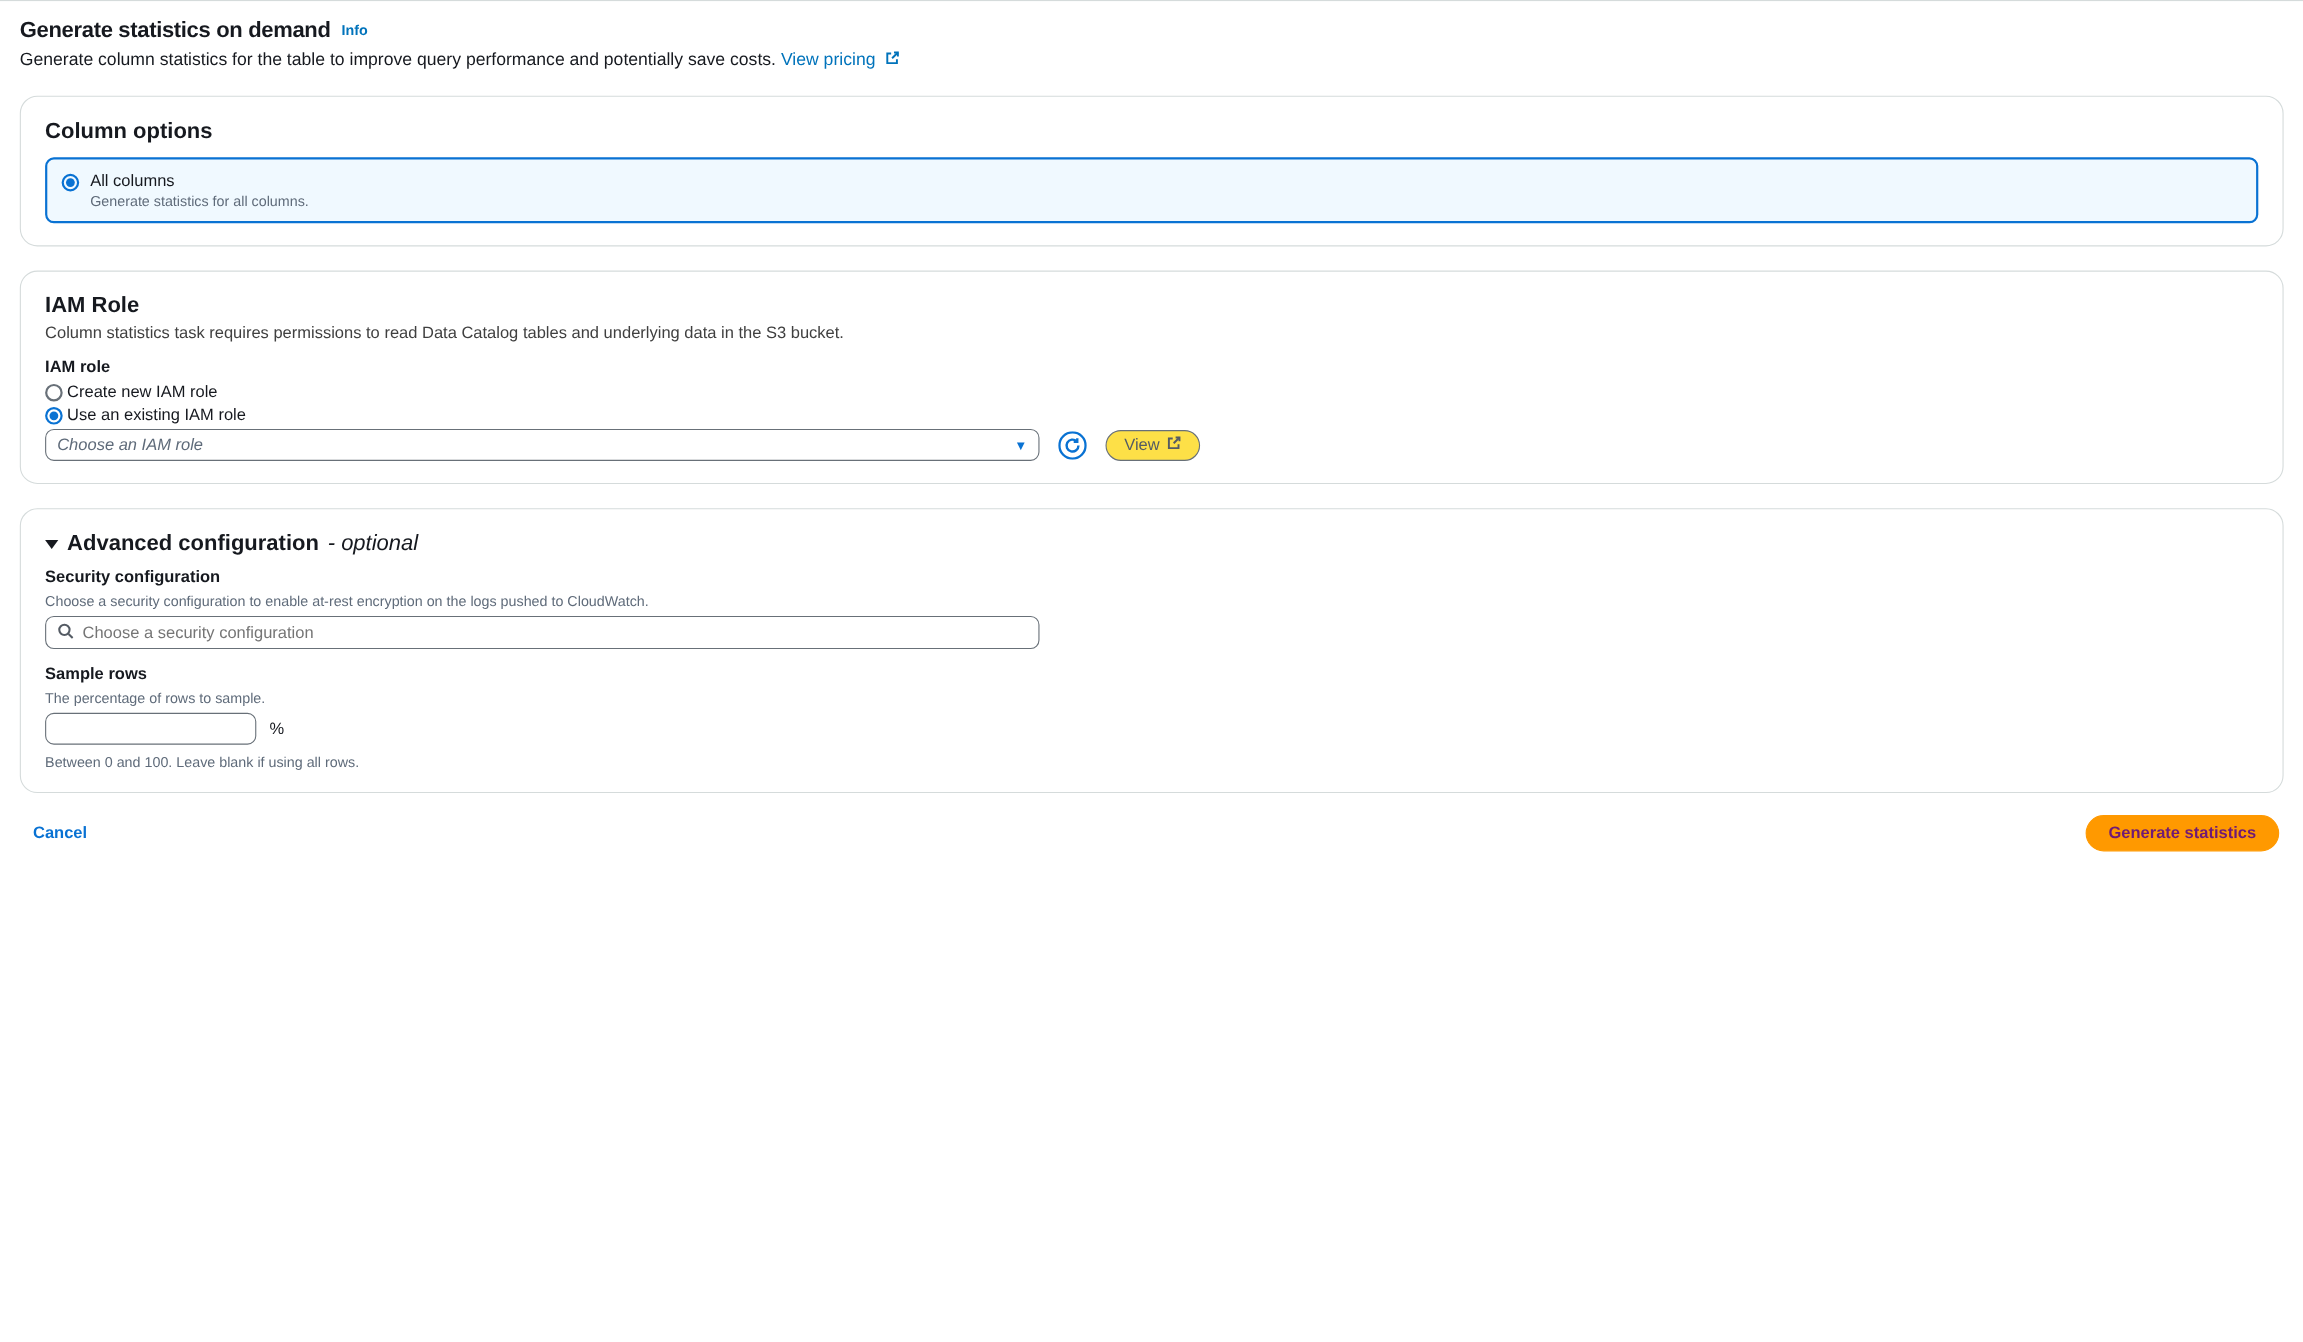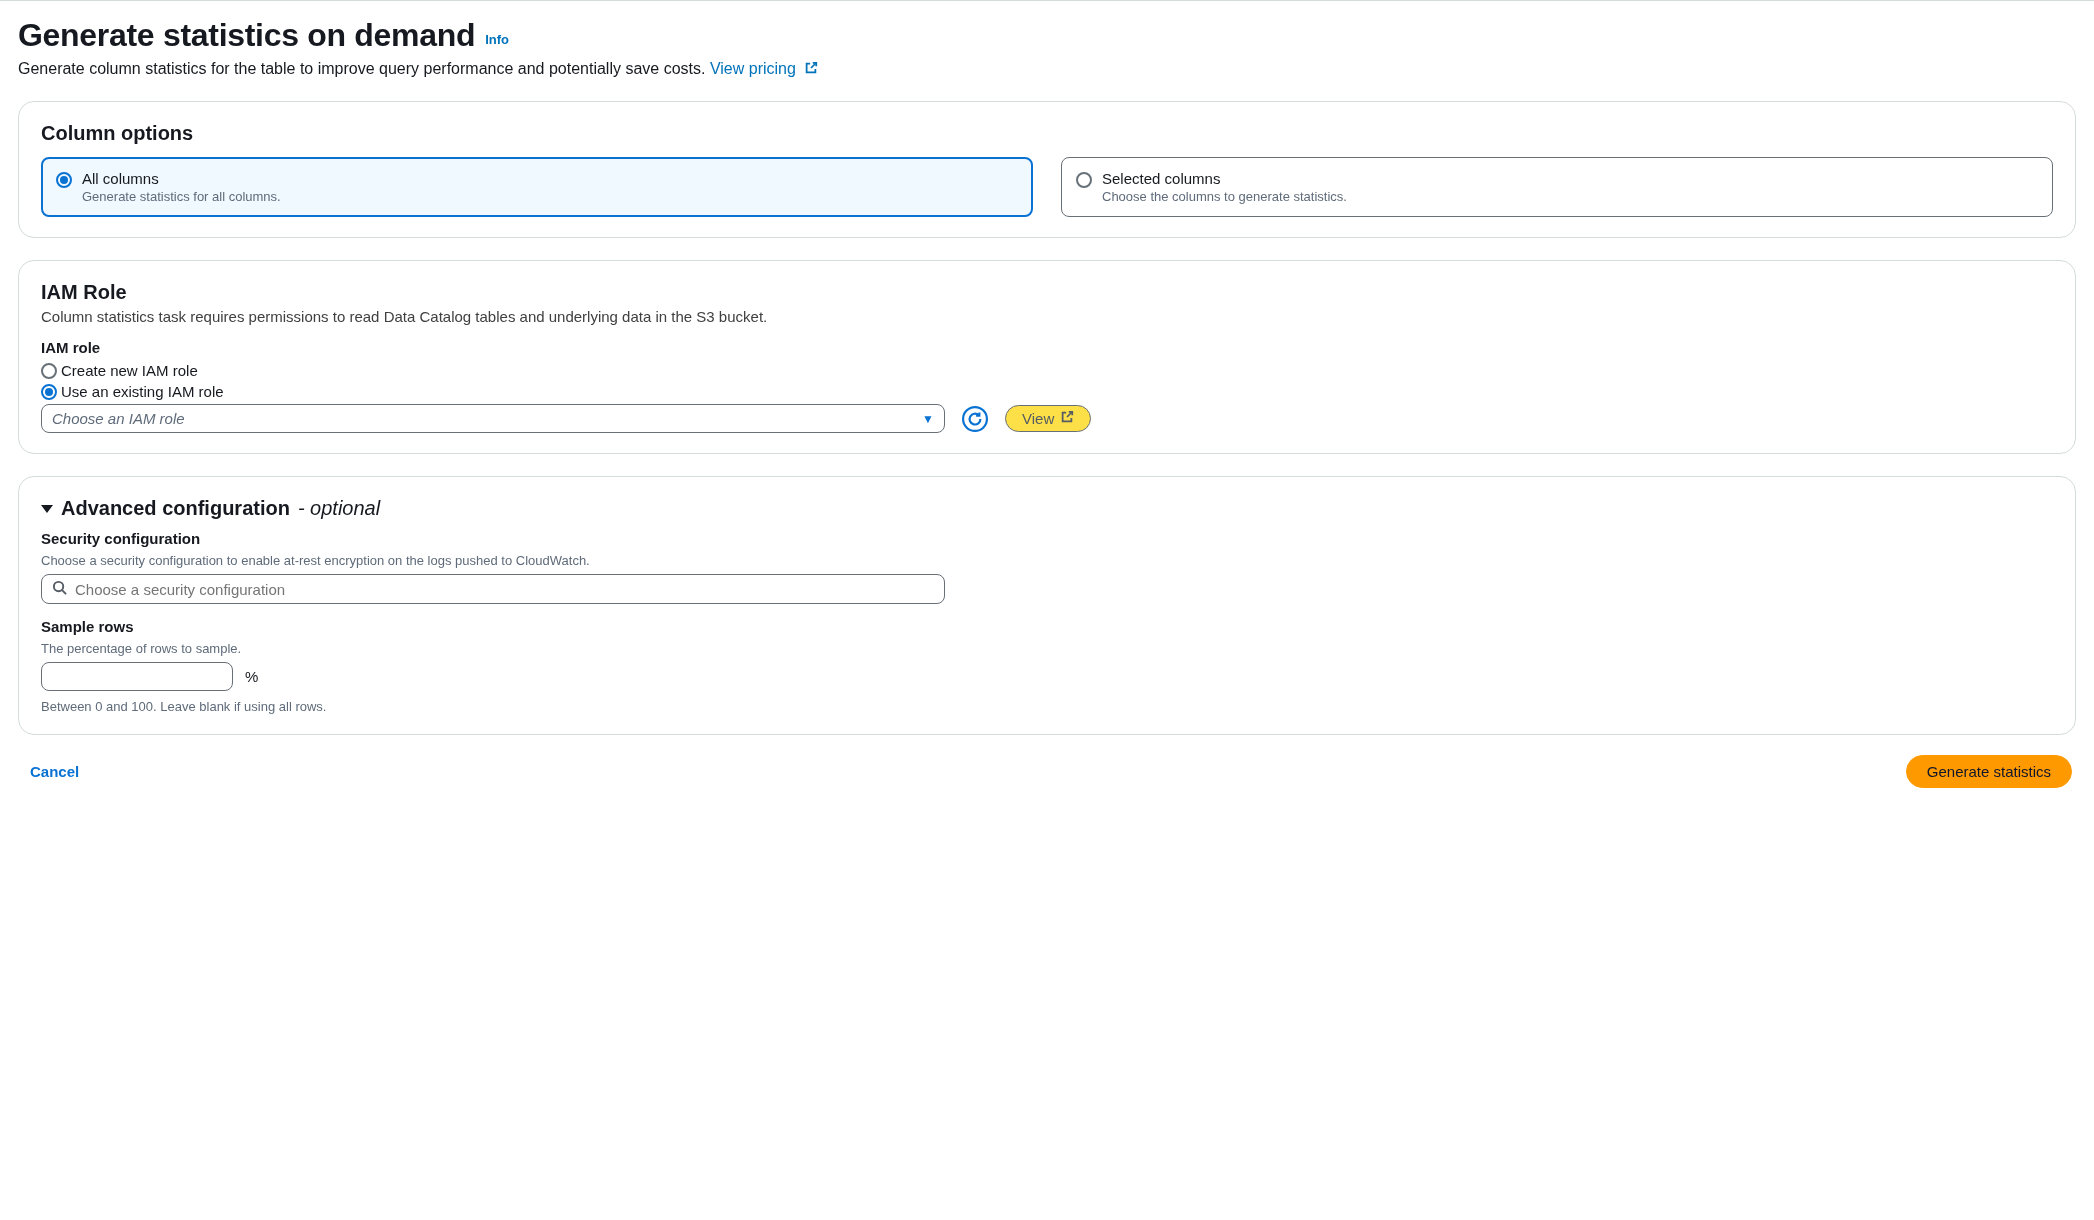--- a/index.html
+++ b/index.html
@@ -5,21 +5,21 @@
     * { box-sizing: border-box; margin: 0; padding: 0; }
     body {
       font-family: "Amazon Ember", "Helvetica Neue", Helvetica, Arial, sans-serif;
       font-size: 14px;
       color: #16191f;
       background: #fff;
       padding: 16px 18px;
       border-top: 1px solid #d5dbdb;
     }
     .page-header h1 {
-      font-size: 32px;
+      font-size: 20px;
       font-weight: 700;
       display: inline;
       letter-spacing: -0.3px;
     }
     .info-link {
       color: #0073bb;
       font-size: 13px;
       font-weight: 600;
       margin-left: 6px;
       text-decoration: none;
@@ -260,22 +260,22 @@
       font-weight: 700;
       cursor: pointer;
       padding: 8px 12px;
     }
     .btn-primary {
       background: #ff9900;
       border: 1px solid #ff9900;
       border-radius: 20px;
       padding: 7px 20px;
       font-size: 15px;
-      font-weight: 400;
-      color: #0f172a;
+      font-weight: 700;
+      color: #701a75;
       cursor: pointer;
     }
   </style>
 </head>
 <body>
 
 <div class="page-header">
   <h1>Generate statistics on demand</h1>
   <a class="info-link">Info</a>
   <div class="page-desc">
@@ -294,27 +294,20 @@
 </div>
 
 <div class="panel">
   <h2>Column options</h2>
   <div class="radio-cards">
     <div class="radio-card selected">
       <div class="radio-circle checked"></div>
       <div>
         <div class="opt-title">All columns</div>
         <div class="opt-desc">Generate statistics for all columns.</div>
-      </div>
-    </div>
-    <div class="radio-card">
-      <div class="radio-circle"></div>
-      <div>
-        <div class="opt-title">Selected columns</div>
-        <div class="opt-desc">Choose the columns to generate statistics.</div>
       </div>
     </div>
   </div>
 </div>
 
 <div class="panel">
   <h2>IAM Role</h2>
   <div class="subdesc">Column statistics task requires permissions to read Data Catalog tables and underlying data in the S3 bucket.</div>
   <div class="field-label">IAM role</div>
   <div class="radio-line">

